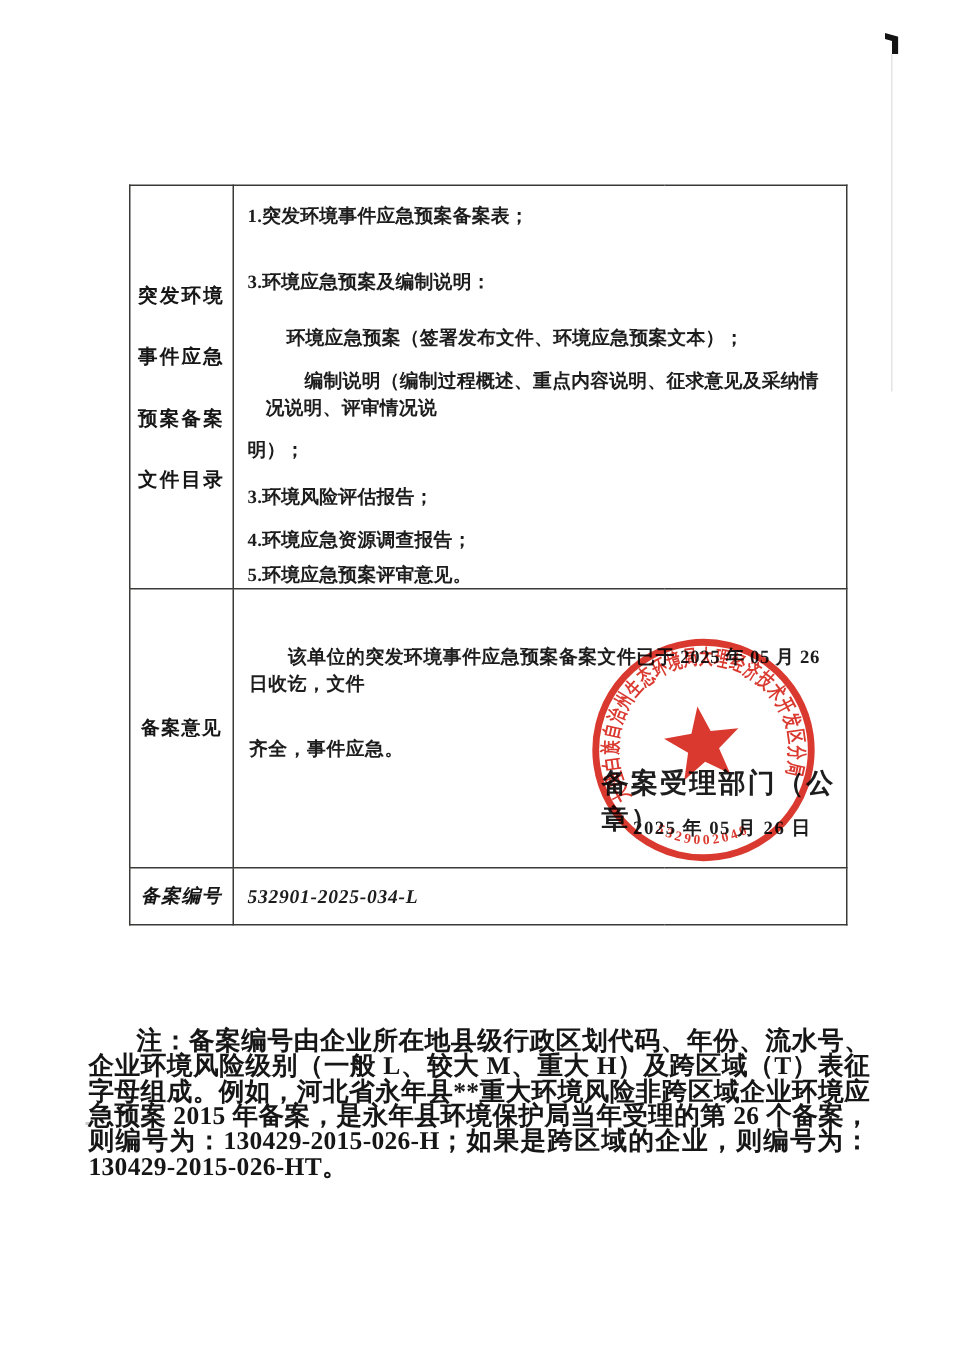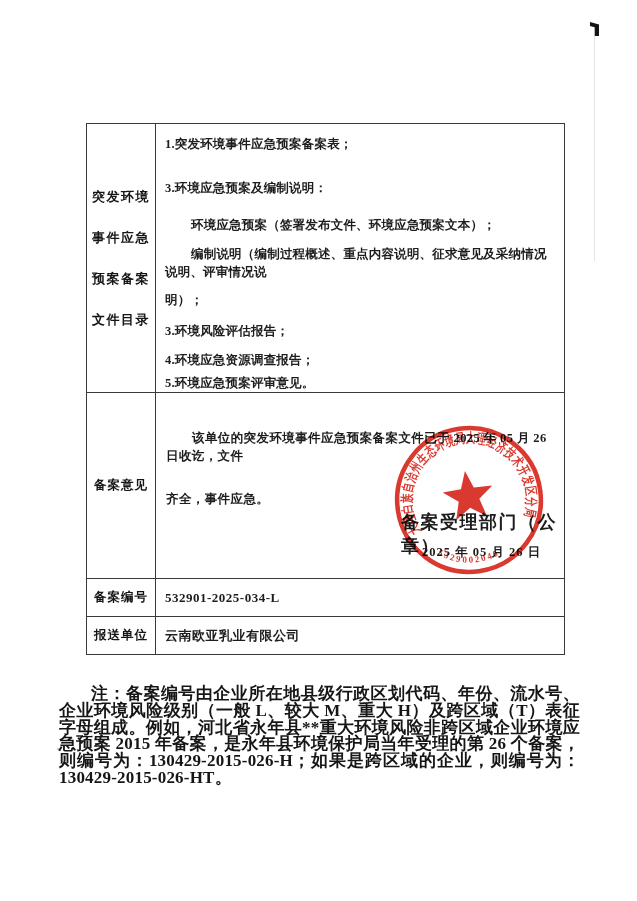--- a/index.html
+++ b/index.html
@@ -30,40 +30,40 @@
   
   .r1 { height:260px; }
   .catalog-label { display:flex; flex-direction:column; justify-content:center; align-items:center; gap:24px; height:100%; }
   .catalog-label span { font-weight:700; font-size:13px; letter-spacing:1.5px; }
   .catalog-body { padding:11px 8px 0 9px; }
   .catalog-body p { font-size:12.5px; font-weight:600; line-height:18px; letter-spacing:0.2px; }
   .catalog-body p.ind { text-indent:26px; }
   .catalog-body p.g0 { margin-bottom:26px; }
   .catalog-body p.g1 { margin-bottom:19px; }
   .catalog-body p.g2 { margin-bottom:11px; }
-  .catalog-body p.g3 { margin-bottom:10px; }
+  .catalog-body p.g3 { margin-bottom:10px;margin-left:12px; }
   .catalog-body p.g4 { margin-bottom:13px; }
   .catalog-body p.g5 { margin-bottom:11px; }
   .catalog-body p.g6 { margin-bottom:5px; }
 
   
   .r2 { height:185px; }
   .opinion-inner { position:relative; width:100%; height:185px; padding:12px 10px 0 10px; }
   .opinion-inner p { font-size:12.5px; font-weight:600; line-height:18px; letter-spacing:0.4px;margin-top:24px; }
   .opinion-line1 { text-indent:26px; margin-bottom:25px; }
   .opinion-signoff { position:absolute; left:245px; top:117px; font-size:18px; font-weight:700; letter-spacing:1.5px; }
   .opinion-date { position:absolute; left:266px; top:151px; font-size:12.5px; font-weight:700; letter-spacing:1px; }
   .stamp {
     position:absolute; left:227px; top:21px; width:172px; height:172px;
     transform:rotate(-8deg); mix-blend-mode:multiply; opacity:0.92;
   }
   .stamp svg { width:172px; height:172px; }
 
   
-  .r3 { height:38px; }
+  .r3 { height:38px;font-style:italic; }
   .r4 { height:38px; }
   .r5 { height:33px; }
   td.val { font-size:13px; font-weight:600; padding-left:9px; letter-spacing:0.5px; }
   td.val-center { font-size:13px; font-weight:700; text-align:center; letter-spacing:1px; }
 
   
   .footnote {
     position:absolute; left:59px; top:686px; width:521px;
     font-size:17px; font-weight:600; line-height:16.8px; text-align:justify;
     text-indent:32px; letter-spacing:0.2px; color:#161616;
@@ -137,24 +137,20 @@
             </div>
           </div>
         </td>
       </tr>
 
       <tr class="r3">
         <td class="lbl">备案编号</td>
         <td class="val" colspan="3">532901-2025-034-L</td>
       </tr>
 
-      <tr class="r4">
-        <td class="lbl">报送单位</td>
-        <td class="val" colspan="3">云南欧亚乳业有限公司</td>
-      </tr>
 
     </tbody>
       </table>
   </div>
 
   <p class="footnote">注：备案编号由企业所在地县级行政区划代码、年份、流水号、企业环境风险级别（一般 L、较大 M、重大 H）及跨区域（T）表征字母组成。例如，河北省永年县**重大环境风险非跨区域企业环境应急预案 2015 年备案，是永年县环境保护局当年受理的第 26 个备案，则编号为：130429-2015-026-H；如果是跨区域的企业，则编号为：130429-2015-026-HT。</p>
 
 </div>
 
 </body></html>

